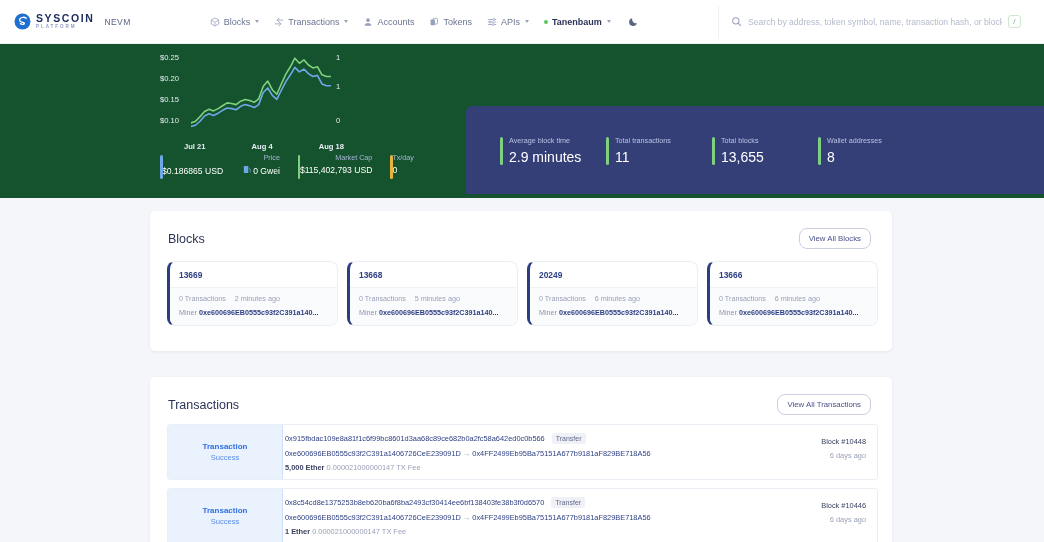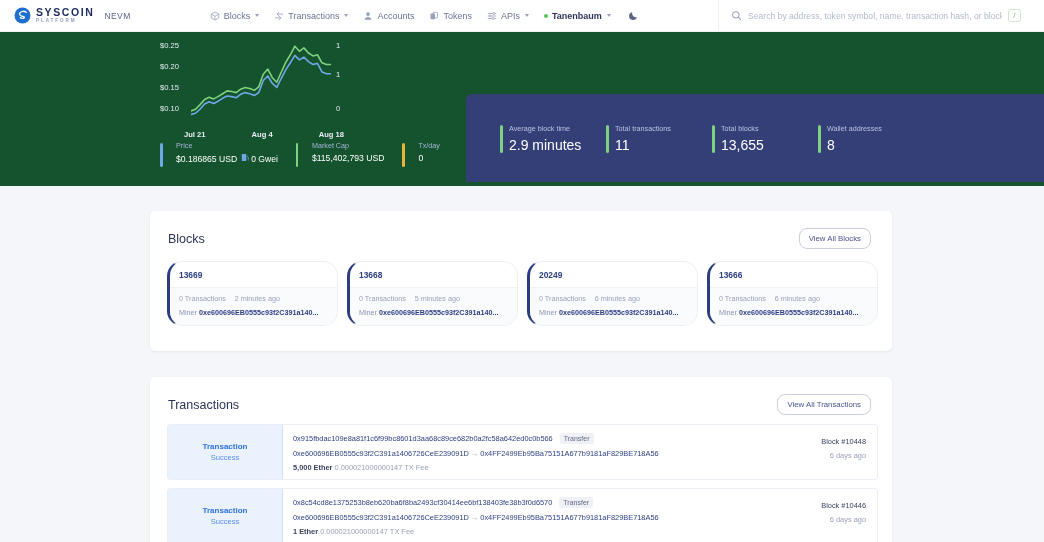--- a/index.html
+++ b/index.html
@@ -7,21 +7,21 @@
     width: 1044px; height: 542px;
     overflow: hidden;
     background: #ffffff;
     font-family: "Liberation Sans", sans-serif;
     -webkit-font-smoothing: antialiased;
   }
   .page { position: relative; width: 1044px; height: 542px; background: #f5f6fa; }
 
   
   .header {
-    height: 32px; background: #ffffff;
+    height: 44px; background: #ffffff;
     display: flex; align-items: center;
     padding: 0 14px;
     border-bottom: 1px solid #eef0f5;
     position: relative; z-index: 5;
   }
   .logo-wrap { display: flex; align-items: center; gap: 5px; }
   .logo-mark { width: 17px; height: 17px; flex: 0 0 17px; }
   .logo-text { display: flex; flex-direction: column; line-height: 1; }
   .logo-title {
     font-size: 10.5px; font-weight: 700; color: #1b2a5e;
@@ -86,27 +86,27 @@
   .y-right { position: absolute; left: 176px; top: 0; width: 26px; height: 92px; }
   .plot { position: absolute; left: 31px; top: 4px; width: 140px; height: 86px; }
   .x-axis {
     position: absolute; left: 24px; top: 93px; width: 160px;
     display: flex; justify-content: space-between; gap: 11px;
   }
   .x-axis span { font-size: 7.6px; color: #e8ecf7; font-weight: 700; }
 
   
   .legend { position: absolute; left: 0px; top: 104px; display: flex; gap: 0; }
-  .legend-item { padding-left: 16px; position: relative; margin-right: 18px; }
+  .legend-item { padding-left: 2px; position: relative; margin-right: 18px; text-align: right; }
   .legend-bar {
     position: absolute; left: 0; top: 2px; width: 2.5px; height: 24px; border-radius: 2px;
   }
   .legend-label { font-size: 7.2px; color: #aab4d8; margin-bottom: 3px; }
   .legend-value {
-    font-size: 8.6px; color: #ffffff; display: flex; align-items: center; gap: 4px;
+    font-size: 8.6px; color: #ffffff; display: flex; align-items: center; gap: 20px;
     white-space: nowrap;
   }
   .gas-chip { display: flex; align-items: center; gap: 2px; }
 
   
   .stats-panel {
     position: absolute; left: 466px; top: 62px; width: 578px; height: 88px;
     background: #343e77; border-radius: 6px 0 0 0;
     display: flex; align-items: center; padding-left: 34px;
   }
@@ -135,21 +135,21 @@
   .card-title { font-size: 12.5px; color: #2c3357; }
   .view-all {
     font-size: 7.8px; color: #49518a; background: #fff;
     border: 1px solid #c9cee0; border-radius: 8px;
     padding: 5px 9px; cursor: pointer; white-space: nowrap;
   }
 
   .blocks-row { display: flex; gap: 9px; padding: 12px 14px 0 17px; }
   .block-card {
     width: 172px; border: 1px solid #eceef5; border-left: 3px solid #2c3e82;
-    border-radius: 15px; overflow: hidden; background: #fff;
+    border-radius: 8px; overflow: hidden; background: #fff;
   }
   .block-num {
     font-size: 8.4px; font-weight: 700; color: #2c3e82;
     padding: 8px 0 7px 9px;
   }
   .block-body { background: #fafbfd; padding: 6px 9px 8px 9px; border-top: 1px solid #f0f2f7; }
   .block-meta { font-size: 7.2px; color: #9aa1b8; display: flex; gap: 9px; margin-bottom: 5px; }
   .block-miner { font-size: 7.2px; color: #8d95ae; white-space: nowrap; overflow: hidden; }
   .block-miner b { color: #2c3e82; font-weight: 700; }
 
@@ -159,21 +159,21 @@
     min-height: 55px; overflow: hidden; background: #fff;
   }
   .tx-badge {
     width: 115px; flex: 0 0 115px; background: #eaf2fe;
     border-right: 1px solid #cfe0fa;
     display: flex; flex-direction: column; align-items: center; justify-content: center;
     gap: 2px;
   }
   .tx-badge-t { font-size: 8px; font-weight: 700; color: #2f6fe0; }
   .tx-badge-s { font-size: 7.6px; color: #5a8de8; }
-  .tx-main { flex: 1; padding: 8px 10px 7px 10px; }
+  .tx-main { flex: 1; padding: 8px 10px 7px 2px; }
   .tx-line1 { display: flex; align-items: center; gap: 7px; margin-bottom: 5px; }
   .tx-hash { font-size: 7.4px; color: #2c3e82; }
   .tx-type {
     font-size: 7px; color: #626a88; background: #f0f1f6;
     border-radius: 2px; padding: 2px 4px;
   }
   .tx-addr { font-size: 7.4px; color: #2c3e82; margin-bottom: 5px; }
   .tx-addr .arrow { color: #8d95ae; padding: 0 2px; }
   .tx-val { font-size: 7.4px; }
   .tx-val b { color: #3a4260; font-weight: 700; }

